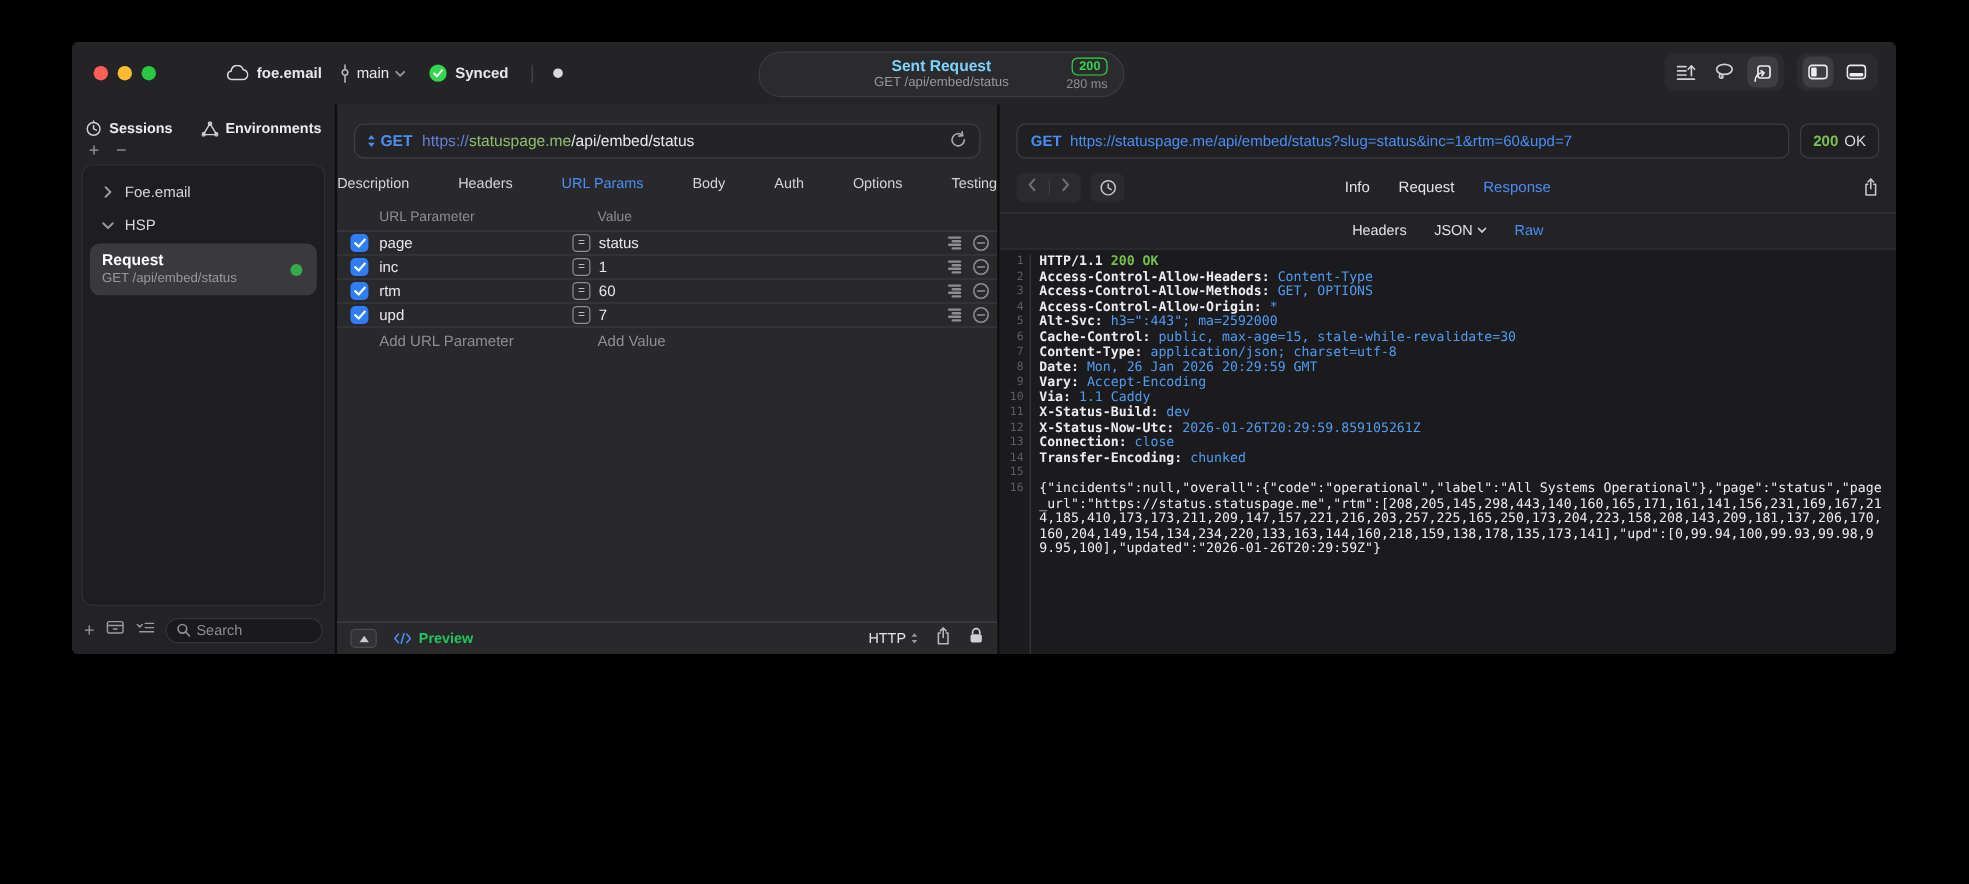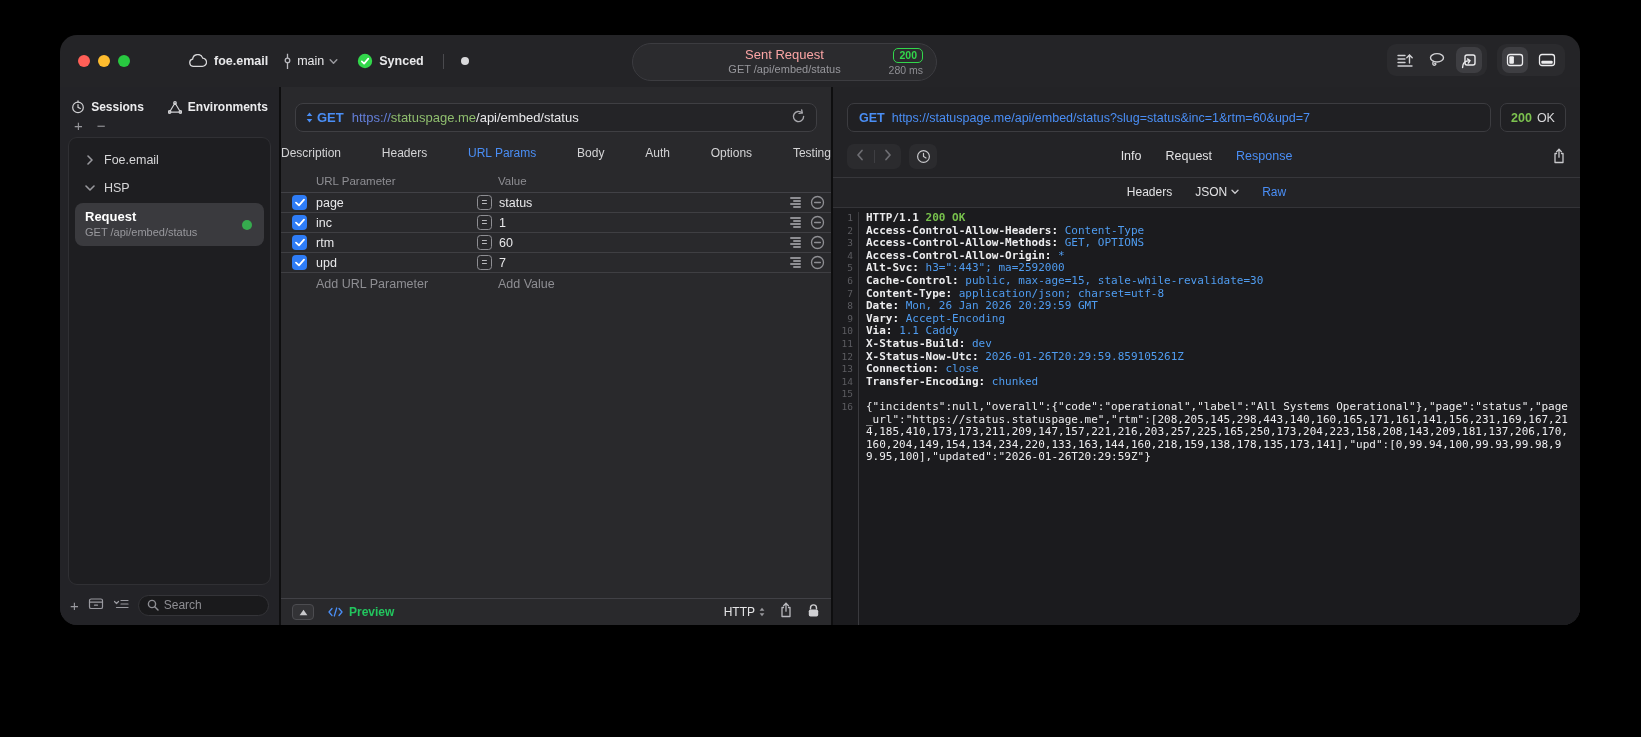--- a/index.html
+++ b/index.html
@@ -1,40 +1,40 @@
 <!DOCTYPE html>
 <html><head>
 <meta charset="utf-8">
 <style>
   * { box-sizing: border-box; margin: 0; padding: 0; }
   html,body { width:1641px; height:737px; background:#000; overflow:hidden;
     font-family:"Liberation Sans", sans-serif; -webkit-font-smoothing:antialiased; }
 
-  .window { position:absolute; left:60px; top:35px; width:1520px; height:590px;
-    background:#242427; border-radius:17px; overflow:hidden; display:flex; flex-direction:column;
+  .window { position:absolute; left:60px; top:35px; width:1520px; height:510px;
+    background:#242427; border-radius:5px; overflow:hidden; display:flex; flex-direction:column;
     box-shadow:0 22px 70px rgba(0,0,0,.65); }
 
   
   .titlebar { height:52px; flex-shrink:0; position:relative; display:flex; align-items:center; }
   .traffic { display:flex; gap:8px; margin-left:18px; }
   .tl { width:12px; height:12px; border-radius:50%; }
   .tl.red{background:#ff5f57}.tl.yellow{background:#febc2e}.tl.green{background:#28c840}
   .proj { display:flex; align-items:center; gap:7px; margin-left:58px; color:#e8e8ea; font-size:12.5px; }
   .proj .icn { display:flex; align-items:center; }
   .proj-name { font-weight:700; }
   .branch-wrap { display:flex; align-items:center; gap:5px; margin-left:8px; }
   .sync-wrap { display:flex; align-items:center; gap:6px; margin-left:12px; }
   .sync-label { font-weight:600; }
   .vdiv { width:1px; height:15px; background:#4a4a4e; margin:0 10px 0 12px; }
   .dot { width:8px; height:8px; border-radius:50%; background:#d9d9db; }
 
   .pill { position:absolute; left:572px; top:8px; width:305px; height:38px;
     background:#2b2b2e; border:1px solid #3c3c40; border-radius:19px; }
   .pill-center { position:absolute; left:0; right:0; top:3px; text-align:center; }
-  .pill-title { font-size:13px; font-weight:400; color:#fca5a5; line-height:16px; }
+  .pill-title { font-size:13px; font-weight:700; color:#7dd3fc; line-height:16px; }
   .pill-sub { font-size:11px; color:#98989d; line-height:13px; }
   .pill-right { position:absolute; right:13px; top:4px; display:flex; flex-direction:column; align-items:flex-end; gap:1px; }
   .badge { font-size:10.5px; font-weight:600; color:#32d74b; border:1px solid #32d74b;
     border-radius:5px; padding:0 5px; line-height:13px; }
   .dur { font-size:10.5px; color:#8e8e93; }
 
   .tb-right { position:absolute; right:15px; top:9px; display:flex; gap:10px; }
   .icon-group { background:#2b2b2e; border-radius:9px; padding:3px 5px; display:flex; gap:6px; align-items:center; }
   .tbtn { width:26px; height:26px; border-radius:7px; display:flex; align-items:center; justify-content:center; }
   .tbtn.active { background:#3e3e42; }

